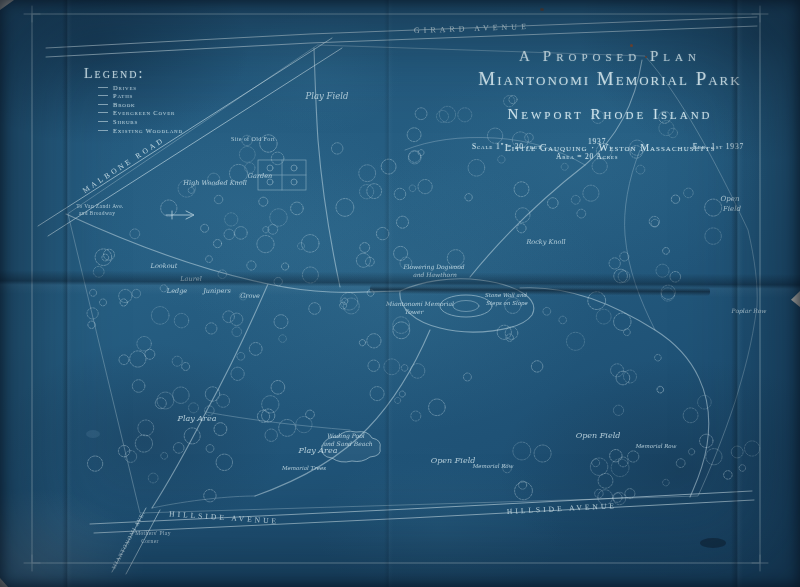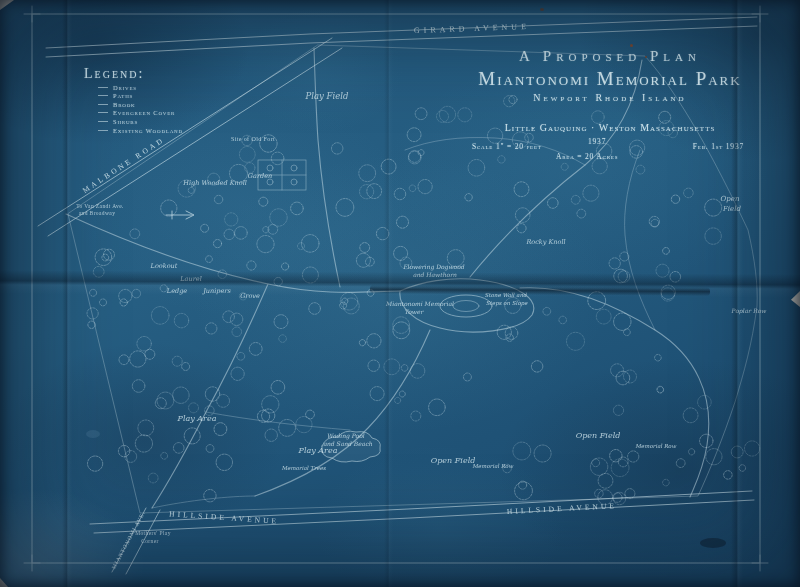--- a/index.html
+++ b/index.html
@@ -58,21 +58,21 @@
   svg text{fill:var(--ink);}
   .lbl-script{font-family:"DejaVu Serif", serif;font-style:italic;opacity:.82;}
   .lbl-print{font-family:"Liberation Serif", serif;opacity:.8;letter-spacing:.4px;}
   .lbl-street{font-family:"Liberation Serif", serif;opacity:.92;text-transform:uppercase;}
 
   .overlay{position:absolute;color:var(--ink);text-shadow:0 0 2px rgba(190,225,240,.30);}
   #title-block{left:470px;top:48px;width:280px;text-align:center;}
   .t1{font-variant:small-caps;font-size:15px;letter-spacing:5px;}
   .t2{font-style:italic;font-size:9px;margin-top:2px;}
   .t3{font-variant:small-caps;font-size:19px;letter-spacing:2px;margin-top:3px;white-space:nowrap;}
-  .t4{font-variant:small-caps;font-size:10px;letter-spacing:3px;margin-top:2px;}
+  .t4{font-variant:small-caps;font-size:15px;letter-spacing:3px;margin-top:16px;}
   .t5{font-style:italic;font-size:8px;margin-top:3px;}
   .t6{font-variant:small-caps;font-size:8.5px;letter-spacing:1.5px;margin-top:1px;}
   .t7{font-variant:small-caps;font-size:10px;letter-spacing:1px;margin-top:19px;}
   #scale-row{left:470px;top:136px;width:280px;height:26px;font-variant:small-caps;font-size:7.5px;letter-spacing:.8px;}
   #scale-note{position:absolute;left:2px;top:6px;}
   #year-note{position:absolute;left:118px;top:1px;}
   #date-note{position:absolute;right:6px;top:6px;}
   #area-note{position:absolute;left:86px;top:16px;}
   #legend-block{left:84px;top:66px;width:120px;}
   #legend-heading{font-variant:small-caps;font-size:14px;letter-spacing:2px;}

